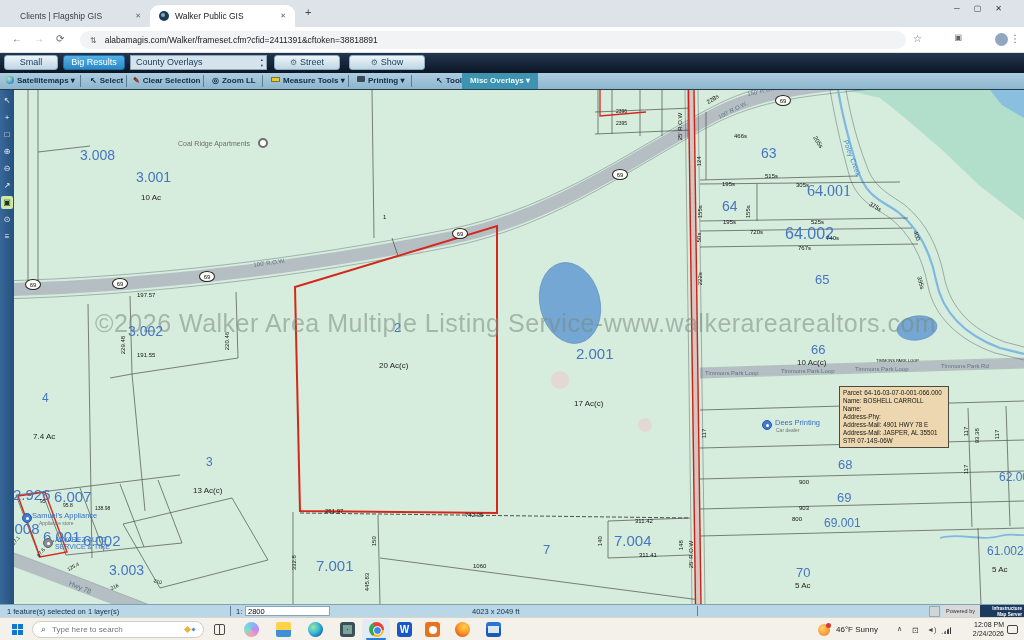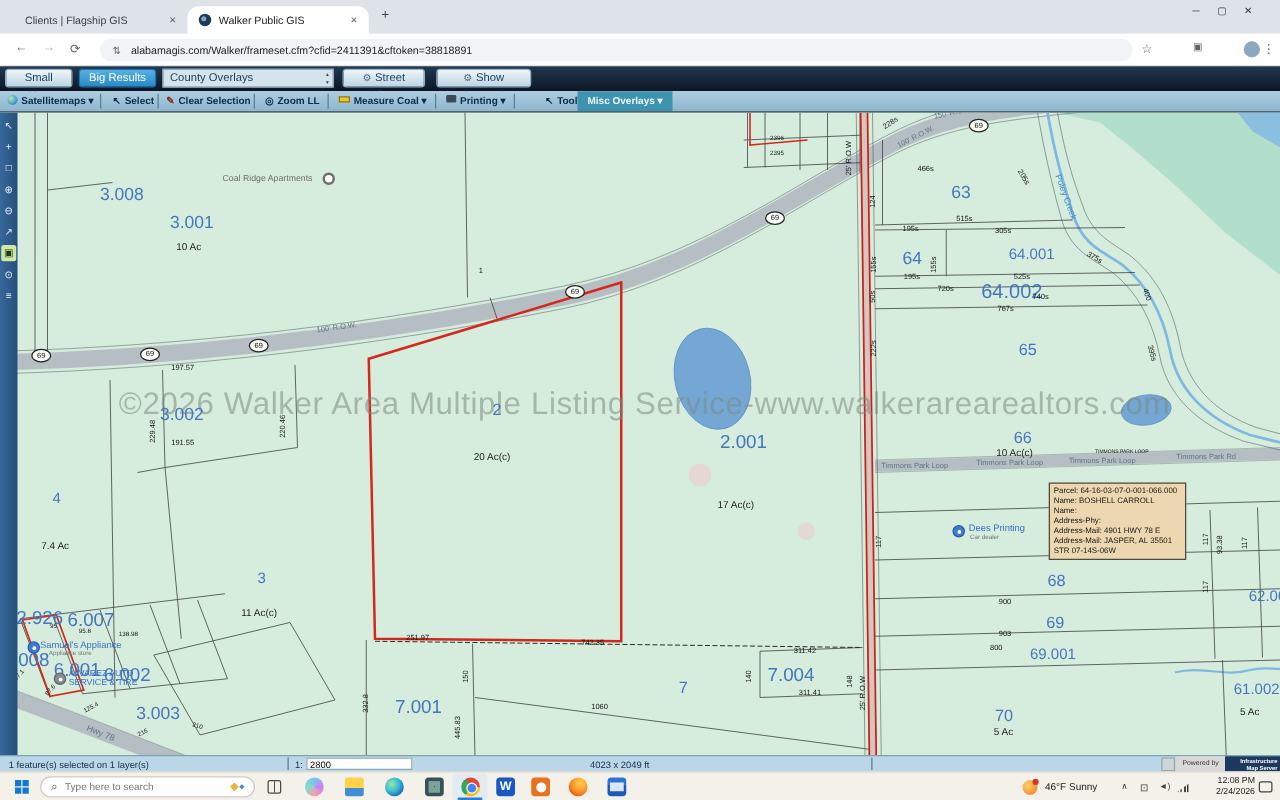--- a/index.html
+++ b/index.html
@@ -155,21 +155,21 @@
 
   <div id="gisbar2">
     <div class="g2item" style="left:6px"><span class="globe-ic"></span><span>Satellitemaps ▾</span></div>
     <div class="g2sep" style="left:80px"></div>
     <div class="g2item" style="left:90px"><span class="g2ic">↖</span><span>Select</span></div>
     <div class="g2sep" style="left:126px"></div>
     <div class="g2item" style="left:133px"><span class="g2ic" style="color:#8a2a1a">✎</span><span>Clear Selection</span></div>
     <div class="g2sep" style="left:203px"></div>
     <div class="g2item" style="left:212px"><span class="g2ic">◎</span><span>Zoom LL</span></div>
     <div class="g2sep" style="left:262px"></div>
-    <div class="g2item" style="left:271px"><span class="ruler-ic"></span><span>Measure Coal ▾</span></div>
+    <div class="g2item" style="left:271px"><span class="ruler-ic"></span><span>Measure Tools ▾</span></div>
     <div class="g2sep" style="left:348px"></div>
     <div class="g2item" style="left:357px"><span class="print-ic"></span><span>Printing ▾</span></div>
     <div class="g2sep" style="left:411px"></div>
     <div class="g2item" style="left:436px"><span class="g2ic">↖</span><span>ToolTip</span></div>
     <div class="g2item" id="g2-misc" style="left:462px"><span>Misc Overlays ▾</span></div>
   </div>
 
   <div id="map">
     <svg id="mapsvg" width="1024" height="515" viewBox="0 0 1024 515">
 
@@ -275,39 +275,39 @@
         <div class="ml dim" style="left: 126px; top: 258px; transform: rotate(-90deg); transform-origin: left bottom;">229.48</div>
         <div class="ml dim" style="left: 230px; top: 254px; transform: rotate(-90deg); transform-origin: left bottom;">220.46</div>
         <div class="ml dim" style="left: 137px; top: 262px;">191.55</div>
         <div class="ml pl" style="left: 394px; top: 231px; font-size: 13px;">2</div>
         <div class="ml ac" style="left: 379px; top: 272px; font-size: 8px;">20 Ac(c)</div>
         <div class="ml pl" style="left: 576px; top: 256px; font-size: 15px;">2.001</div>
         <div class="ml ac" style="left: 574px; top: 310px; font-size: 8px;">17 Ac(c)</div>
         <div class="ml pl" style="left: 42px; top: 302px; font-size: 12px;">4</div>
         <div class="ml ac" style="left: 33px; top: 343px; font-size: 8px;">7.4 Ac</div>
         <div class="ml pl" style="left: 206px; top: 366px; font-size: 12px;">3</div>
-        <div class="ml ac" style="left: 193px; top: 397px; font-size: 8px;">11 Ac(c)</div>
+        <div class="ml ac" style="left: 193px; top: 397px; font-size: 8px;">13 Ac(c)</div>
         <div class="ml dim" style="left: 383px; top: 124px;">1</div>
         <div class="ml dim" style="left: 616px; top: 19px; font-size: 5px;">2396</div>
         <div class="ml dim" style="left: 616px; top: 31px; font-size: 5px;">2395</div>
         <div class="ml rdl" style="left: 254px; top: 172px; font-size: 6px; transform: rotate(-8deg); transform-origin: left bottom;">100' R.O.W.</div>
         <div class="ml rdl" style="left: 720px; top: 24px; font-size: 6px; transform: rotate(-27deg); transform-origin: left bottom;">100' R.O.W.</div>
         <div class="ml rdl" style="left: 748px; top: 1px; font-size: 6px; transform: rotate(-12deg); transform-origin: left bottom;">150' R.O.W.</div>
         <div class="ml pl" style="left: 761px; top: 56px; font-size: 14px;">63</div>
         <div class="ml dim" style="left: 702px; top: 70px; transform: rotate(-90deg); transform-origin: left bottom;">124</div>
         <div class="ml dim" style="left: 734px; top: 43px;">466s</div>
         <div class="ml dim" style="left: 709px; top: 9px; transform: rotate(-32deg); transform-origin: left bottom;">228s</div>
         <div class="ml dim" style="left: 812px; top: 42px; transform: rotate(58deg); transform-origin: left bottom;">205s</div>
         <div class="ml dim" style="left: 765px; top: 83px;">515s</div>
         <div class="ml dim" style="left: 722px; top: 91px;">195s</div>
         <div class="ml pl" style="left: 722px; top: 109px; font-size: 14px;">64</div>
         <div class="ml dim" style="left: 703px; top: 122px; transform: rotate(-90deg); transform-origin: left bottom;">155s</div>
         <div class="ml dim" style="left: 751px; top: 122px; transform: rotate(-90deg); transform-origin: left bottom;">155s</div>
         <div class="ml dim" style="left: 723px; top: 129px;">195s</div>
-        <div class="ml pl" style="left: 807px; top: 107px; font-size: 12px;">64.001</div>
+        <div class="ml pl" style="left: 807px; top: 93px; font-size: 16px; font-family: Liberation Serif, serif;">64.001</div>
         <div class="ml dim" style="left: 796px; top: 92px;">305s</div>
         <div class="ml dim" style="left: 811px; top: 129px;">525s</div>
         <div class="ml dim" style="left: 868px; top: 110px; transform: rotate(30deg); transform-origin: left bottom;">375s</div>
         <div class="ml pl" style="left: 785px; top: 136px; font-size: 16px;">64.002</div>
         <div class="ml dim" style="left: 750px; top: 139px;">720s</div>
         <div class="ml dim" style="left: 826px; top: 145px;">740s</div>
         <div class="ml dim" style="left: 702px; top: 146px; transform: rotate(-90deg); transform-origin: left bottom;">50s</div>
         <div class="ml dim" style="left: 798px; top: 155px;">767s</div>
         <div class="ml pl" style="left: 815px; top: 183px; font-size: 13px;">65</div>
         <div class="ml dim" style="left: 703px; top: 189px; transform: rotate(-90deg); transform-origin: left bottom;">222s</div>

